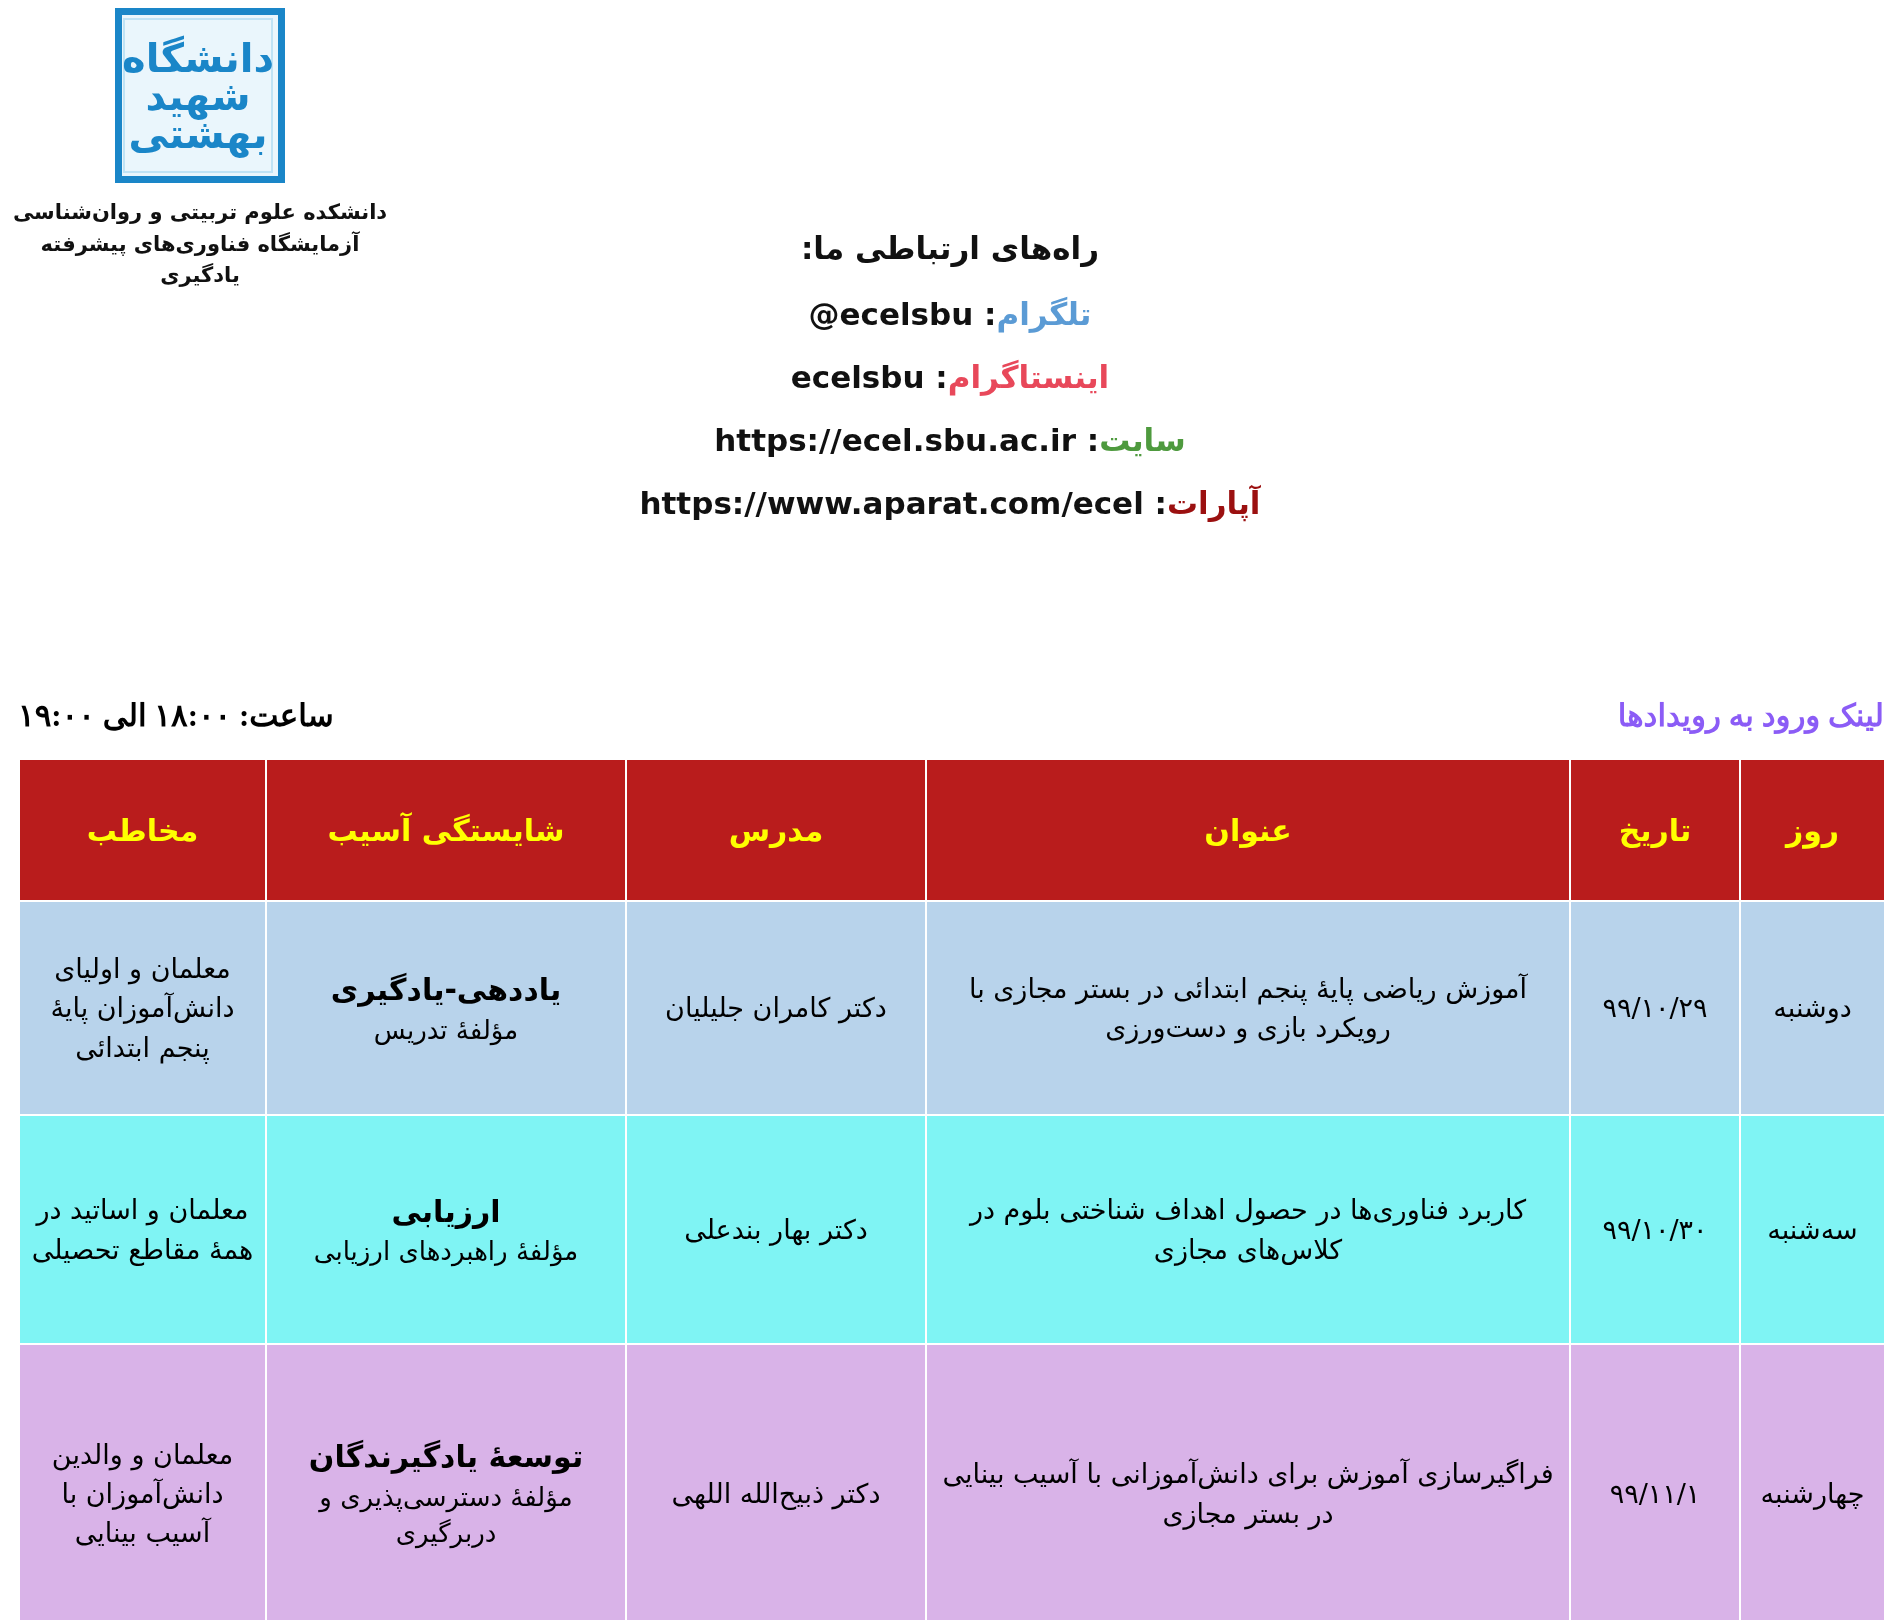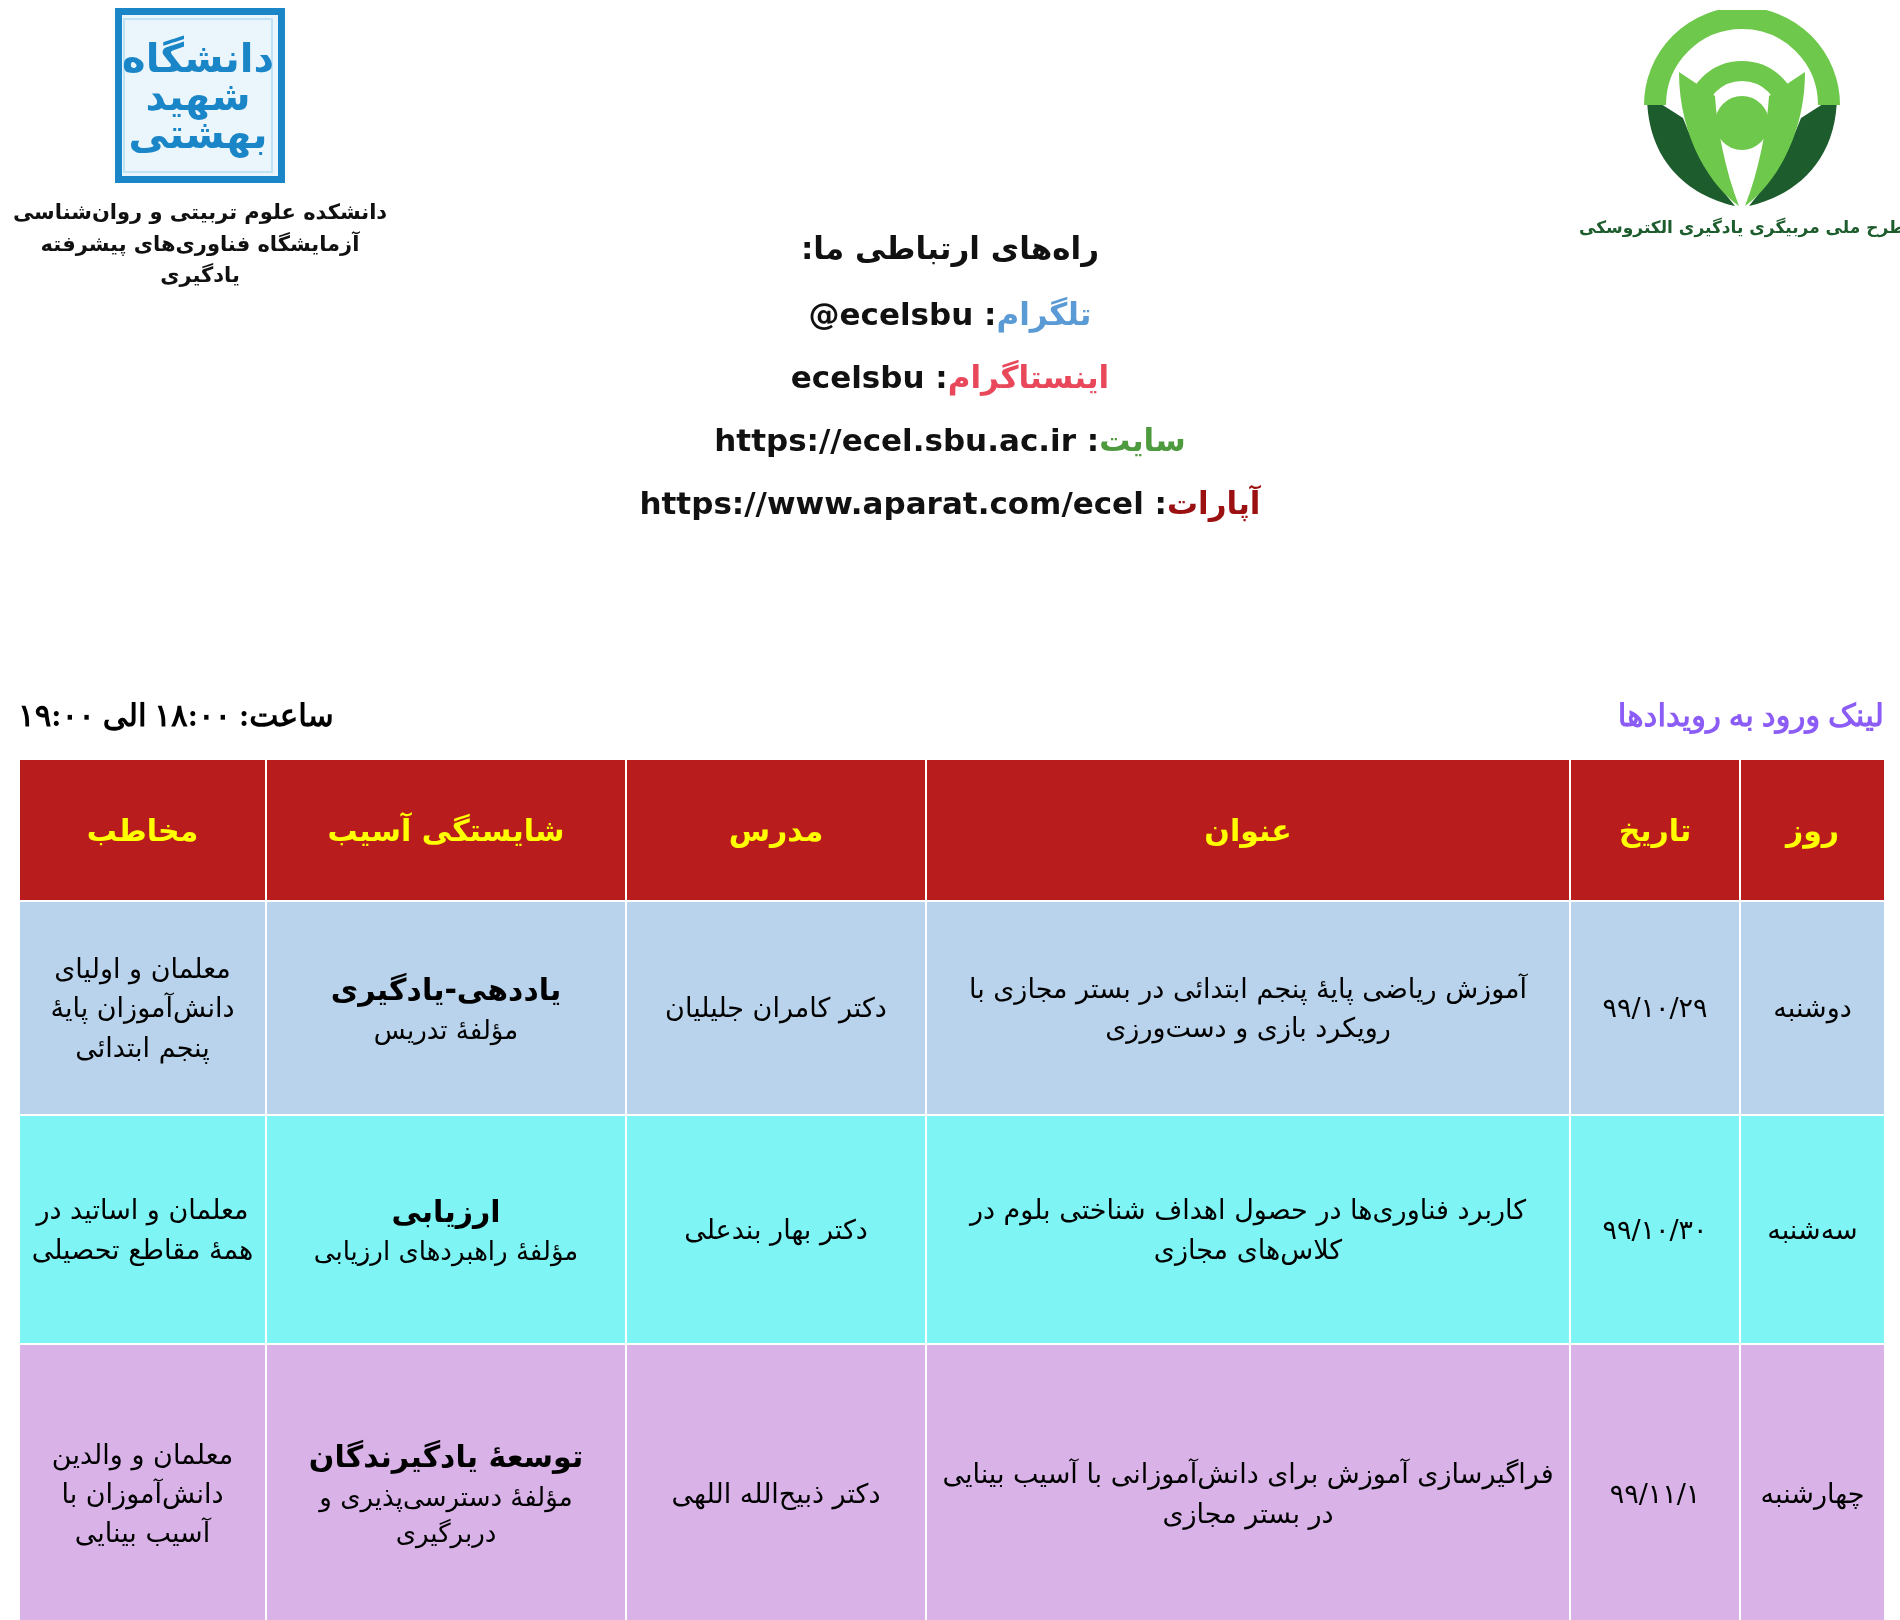--- a/index.html
+++ b/index.html
@@ -184,35 +184,20 @@
     <div class="sbu-logo">
       <div class="inner">دانشگاه شهید بهشتی</div>
     </div>
     <div class="sbu-caption">
       <div>دانشکده علوم تربیتی و روان‌شناسی</div>
       <div>آزمایشگاه فناوری‌های پیشرفته یادگیری</div>
     </div>
   </div>
 
 
-  <div class="ecel-block">
-    <svg width="250" height="205" viewBox="0 0 250 205">
-
-      <path d="M30 85 C30 150 70 185 118 196 C96 170 78 140 66 108 Z" fill="#1d5c2c"></path>
-      <path d="M220 85 C220 150 180 185 132 196 C154 170 172 140 184 108 Z" fill="#1d5c2c"></path>
-
-      <path d="M62 62 C62 130 96 178 122 196 C108 160 100 118 98 86 Z" fill="#6ec84b"></path>
-      <path d="M188 62 C188 130 154 178 128 196 C142 160 150 118 152 86 Z" fill="#6ec84b"></path>
-
-      <path d="M38 95 A87 87 0 0 1 212 95" fill="none" stroke="#6ec84b" stroke-width="22"></path>
-      <path d="M78 108 A47 47 0 0 1 172 108" fill="none" stroke="#6ec84b" stroke-width="20"></path>
-      <circle cx="125" cy="113" r="27" fill="#6ec84b"></circle>
-    </svg>
-    <div class="ecel-caption">طرح ملی مربیگری یادگیری الکتروسکی</div>
-  </div>
 </div>
 
 <div class="contact">
   <div class="contact-heading">راه‌های ارتباطی ما:</div>
 
   <div class="contact-row">
     <span class="lbl-telegram">تلگرام</span><span>:</span>
     <span class="val">@ecelsbu</span>
   </div>
 

